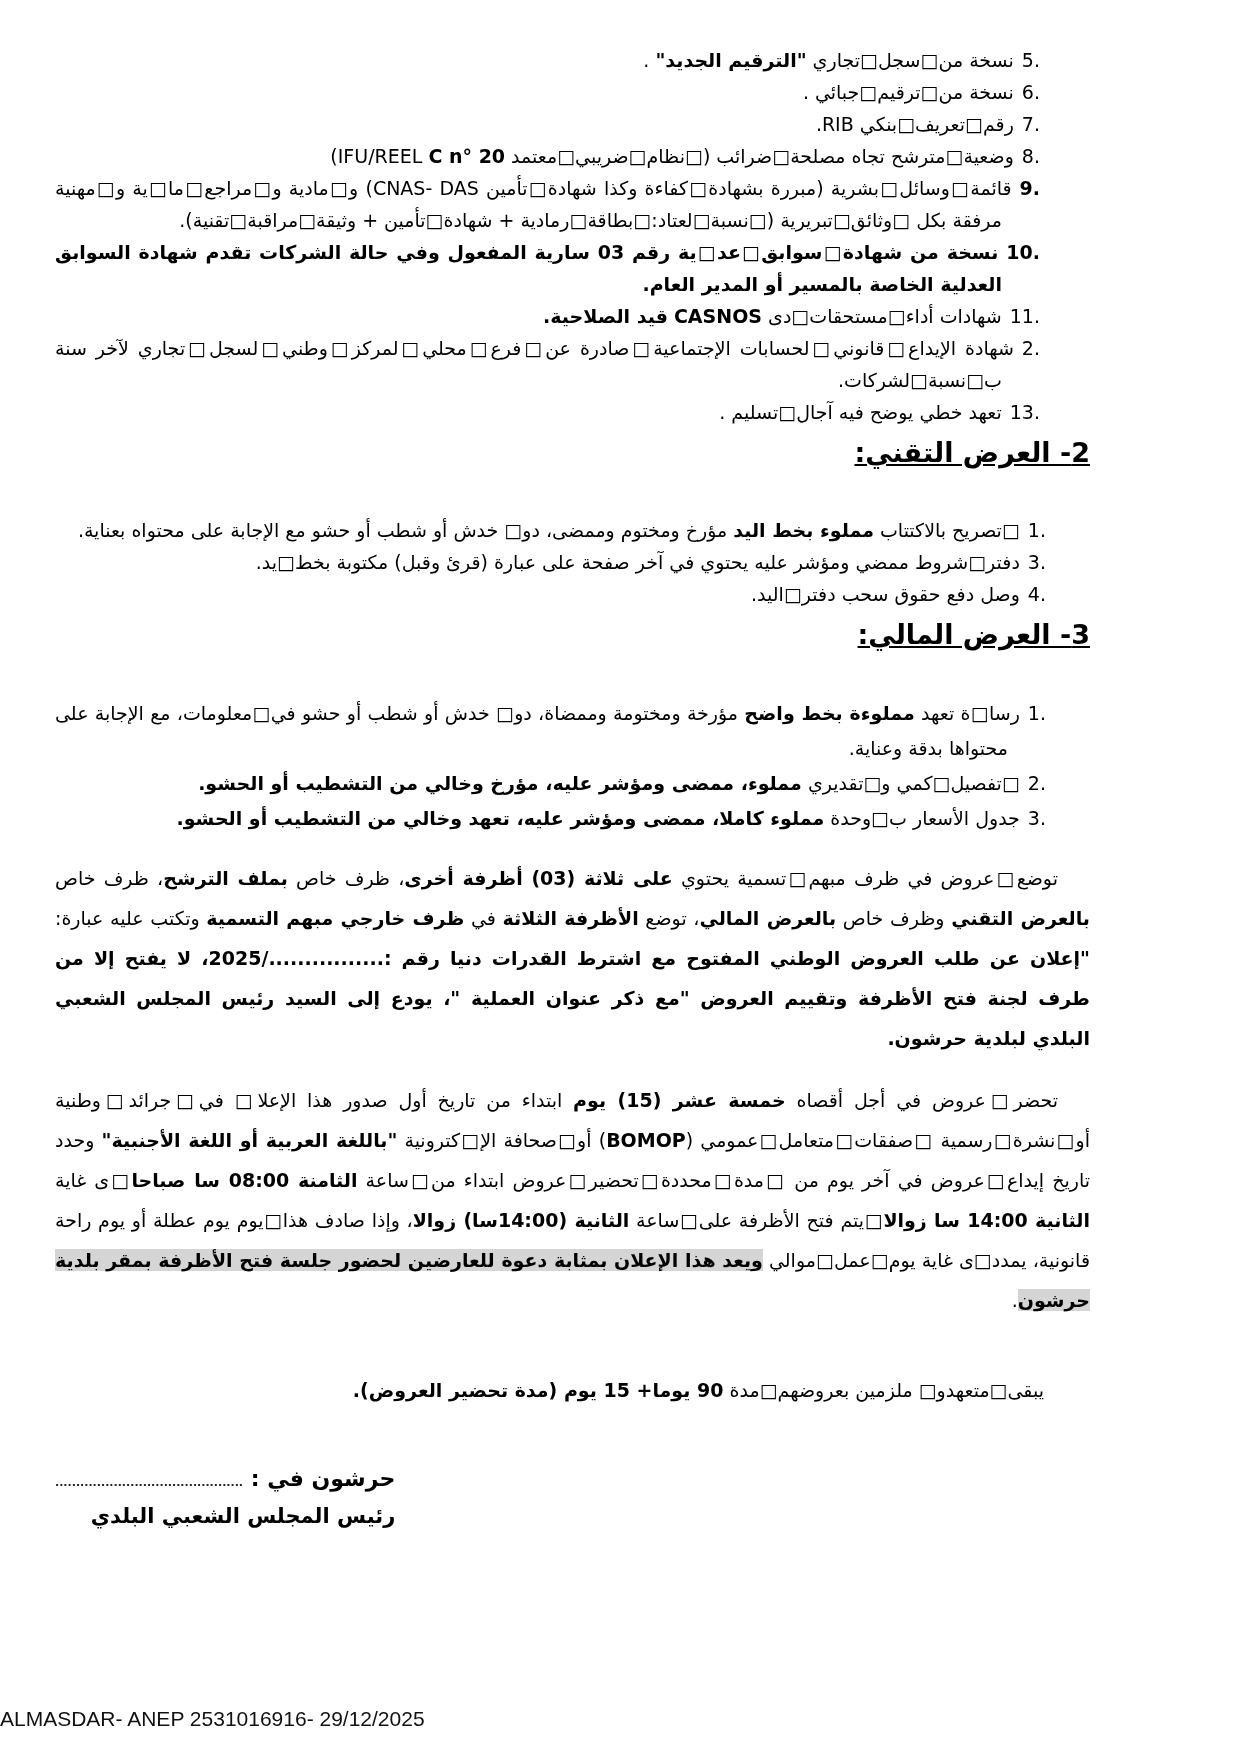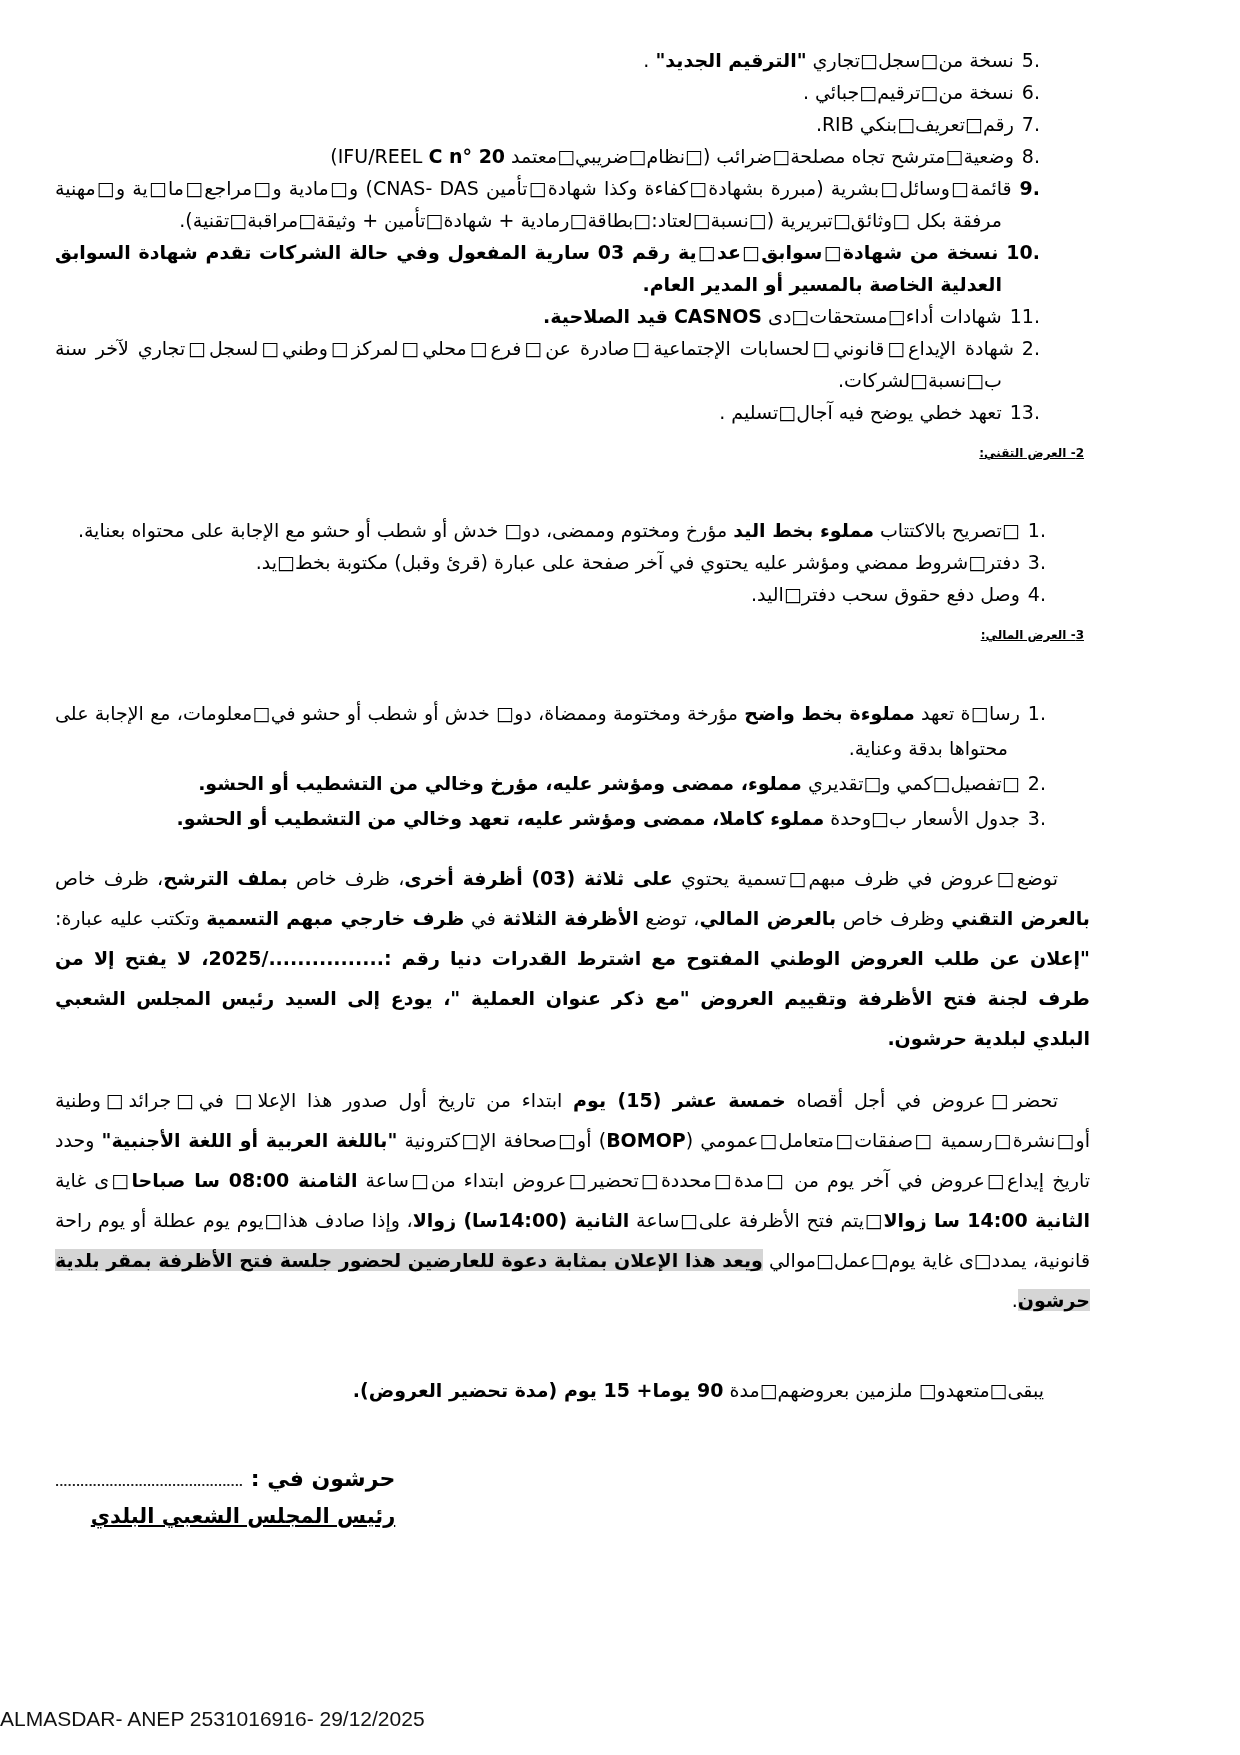--- a/index.html
+++ b/index.html
@@ -12,27 +12,27 @@
   .doc{position:absolute;top:44px;right:150px;width:1035px;direction:rtl;text-align:right;}
   .b{font-weight:bold;text-align:right;}
   .hl{background:#d5d5d5;}
   .list{line-height:32px;}
   .list .li{padding-right:38px;text-indent:-38px;text-align:justify;}
   .num{unicode-bidi:embed;direction:ltr;margin-left:8px;}
   .num.b{font-weight:bold;}
   .checklist{padding-right:50px;}
   .sublist{padding-right:44px;margin-top:44px;}
   .fin{line-height:35px;}
-  .sec{font-size:12px;font-weight:bold;text-decoration:underline;margin:8px 6px 4px 0;line-height:34px;}
+  .sec{font-size:27px;font-weight:bold;text-decoration:underline;margin:8px 0 4px 0;line-height:34px;}
   .para{text-align:justify;line-height:40px;text-indent:32px;margin-top:22px;}
   .commit{margin-top:50px;text-indent:46px;line-height:40px;}
   .sig{margin-top:52px;margin-right:auto;margin-left:0;width:max-content;}
   .sig-line{font-weight:bold;font-size:22px;line-height:34px;}
   .dots{font-size:11px;letter-spacing:1px;color:#222;}
-  .sig-title{font-weight:bold;font-size:21px;text-decoration:underline;line-height:32px;}
+  .sig-title{font-weight:bold;font-size:21px;line-height:32px;}
   .footer{
     position:absolute;bottom:24px;left:0;right:95px;text-align:left;
     font-family:"Liberation Sans","DejaVu Sans",sans-serif;font-size:21px;color:#111;
   }
 </style>
 </head>
 <body>
 
 <div class="doc">
 

